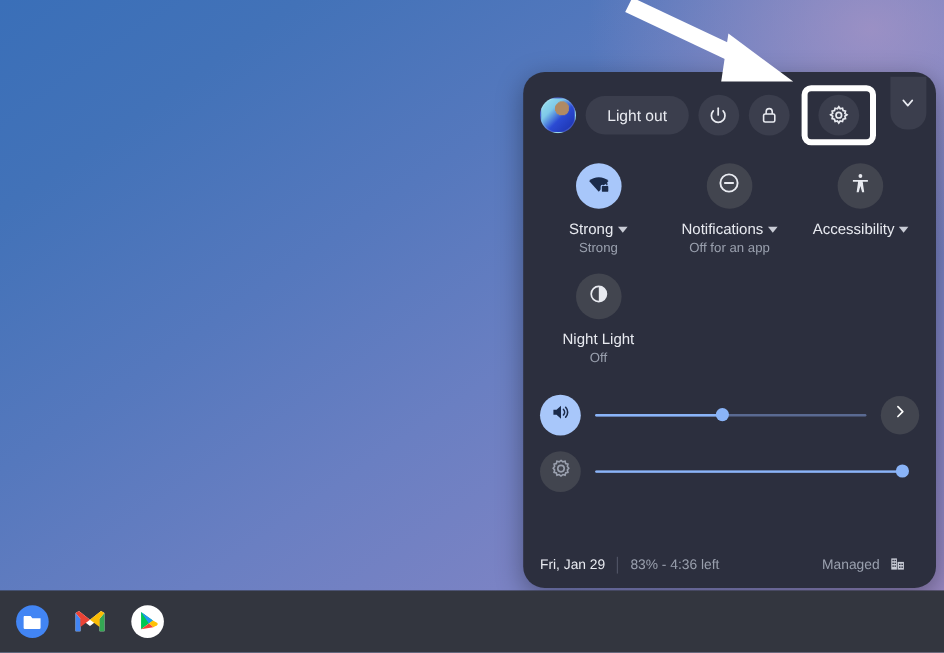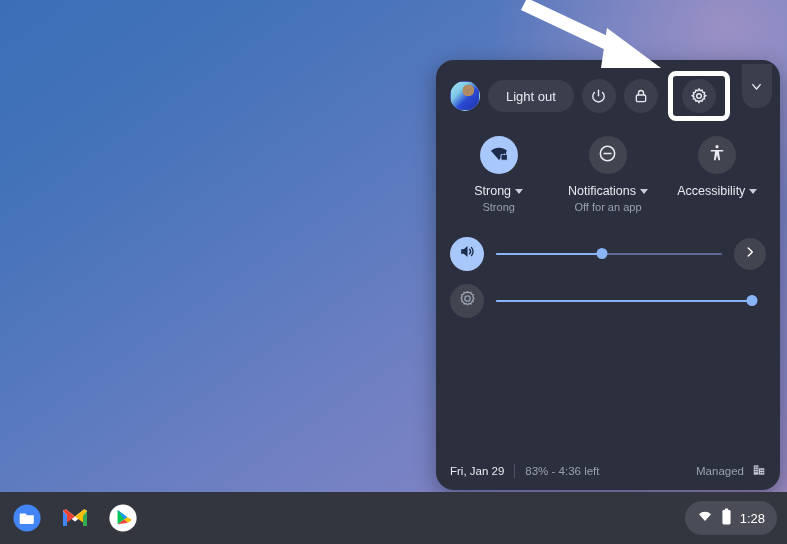--- a/index.html
+++ b/index.html
@@ -217,21 +217,21 @@
     display: flex;
     align-items: center;
     justify-content: center;
     flex: 0 0 auto;
     cursor: pointer;
   }
 
   
   .footer {
     position: absolute;
-    left: 0; right: 0; bottom: 0;
+    left: 0; right: 11px; bottom: 0;
     height: 38px;
     display: flex;
     align-items: center;
     padding: 0 14px;
     font-size: 11.5px;
     color: #9aa0ae;
     gap: 10px;
   }
   .footer .date { color: #e8eaf0; }
   .divider {
@@ -392,20 +392,34 @@
             </svg>
           </span>
         </div>
         <div class="tile-label">
           <span>Accessibility</span>
           <i class="caret"></i>
         </div>
         <div class="tile-sub"></div>
       </div>
 
+      <div class="tile">
+        <div class="tile-circle off">
+          <span>
+            <svg width="20" height="20" viewBox="0 0 24 24">
+              <circle cx="12" cy="12" r="7.6" fill="none" stroke="#e8eaf0" stroke-width="1.7"></circle>
+              <path d="M12 4.4 a7.6 7.6 0 0 1 0 15.2 z" fill="#e8eaf0"></path>
+            </svg>
+          </span>
+        </div>
+        <div class="tile-label">
+          <span>Night Light</span>
+        </div>
+        <div class="tile-sub">Off</div>
+      </div>
 
     </div>
 
     <div class="slider-row" style="margin-top:16px;">
       <div class="slider-icon on">
         <span>
           <svg width="19" height="19" viewBox="0 0 24 24" fill="#1b2b4a">
             <path d="M4 9.3 h3.3 L12 5.2 v13.6 L7.3 14.7 H4 z"></path>
             <path d="M14.6 9.1 a4.2 4.2 0 0 1 0 5.8" fill="none" stroke="#1b2b4a" stroke-width="1.7" stroke-linecap="round"></path>
             <path d="M16.9 6.8 a7.5 7.5 0 0 1 0 10.4" fill="none" stroke="#1b2b4a" stroke-width="1.7" stroke-linecap="round"></path>
@@ -499,28 +513,14 @@
         <svg width="34" height="34" viewBox="0 0 40 40">
           <circle cx="20" cy="20" r="16" fill="#ffffff"></circle>
           <path d="M13.6 10.6 L25.2 19 13.6 27.4 Z" fill="#00c853"></path>
           <path d="M13.6 10.6 L25.2 19 21.3 21.8 Z" fill="#2196f3"></path>
           <path d="M21.3 21.8 L25.2 19 29.2 21.2 a1.4 1.4 0 0 1 0 2.4 L25.6 25.6 Z" fill="#ffc107"></path>
           <path d="M13.6 27.4 L21.3 21.8 25.6 25.6 Z" fill="#f44336"></path>
         </svg>
       </div>
     </div>
 
-    <div class="status-area">
-      <span>
-        <svg width="16" height="16" viewBox="0 0 24 24">
-          <path d="M12 19.6 L3 9.4 a13 13 0 0 1 18 0 Z" fill="#ffffff"></path>
-        </svg>
-      </span>
-      <span>
-        <svg width="11" height="17" viewBox="0 0 12 20">
-          <rect x="4" y="0.5" width="4" height="1.8" rx="0.6" fill="#ffffff"></rect>
-          <rect x="1.2" y="2.3" width="9.6" height="17" rx="1.6" fill="#ffffff"></rect>
-        </svg>
-      </span>
-      <span class="time">1:28</span>
-    </div>
   </div>
 </div>
 
 </body></html>

